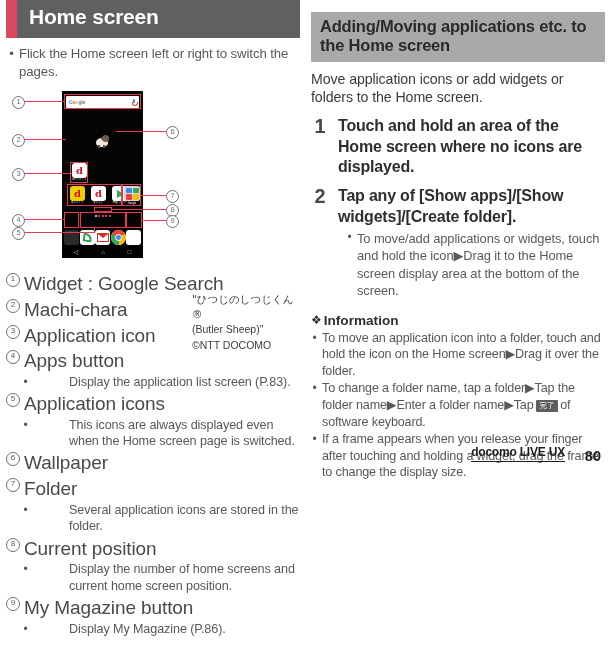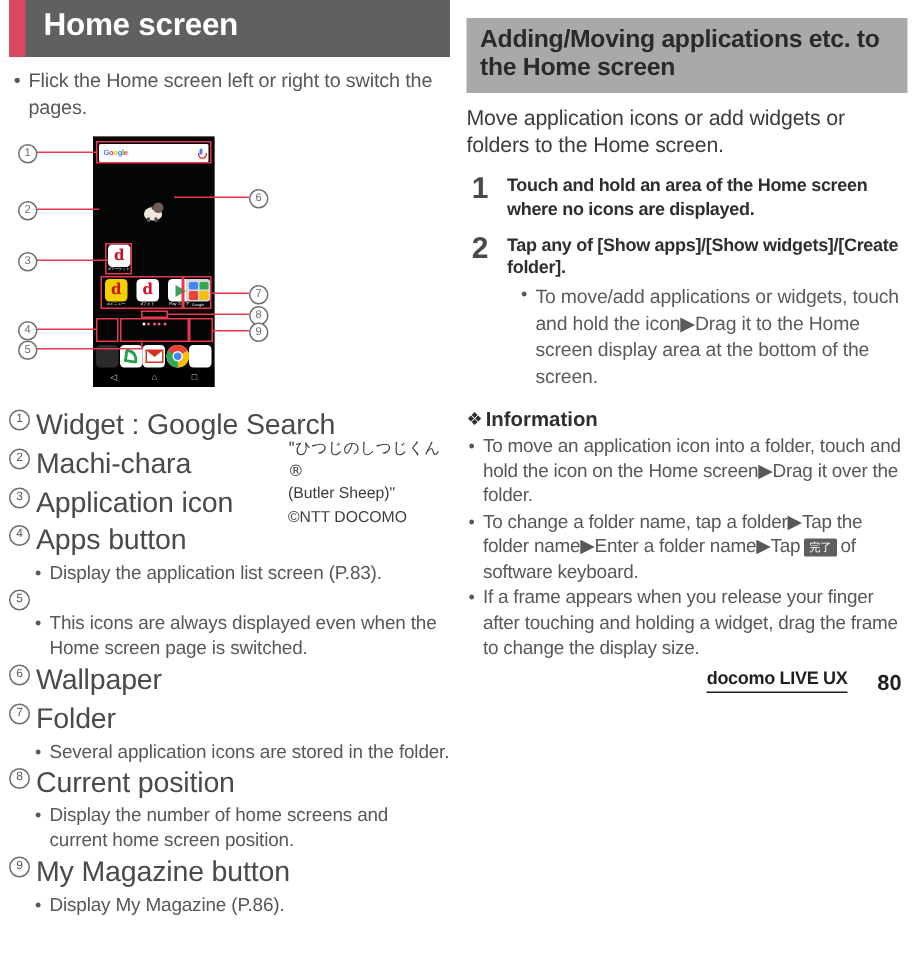--- a/index.html
+++ b/index.html
@@ -176,31 +176,31 @@
   
   .legend{margin-top:4px;}
   .litem{display:flex;gap:4px;align-items:flex-start;margin-bottom:.5px;}
   .litem .num{
     flex:0 0 12px;width:12px;height:12px;border:1px solid #6f6f6f;border-radius:50%;
     color:#5a5a5a;font-size:8px;line-height:10.5px;text-align:center;margin-top:2px;
   }
   .litem .ltxt{font-size:19px;line-height:1.32;color:#4a4a4a;letter-spacing:-.1px;}
   .lsub{display:flex;gap:4px;margin:0 0 .5px 16px;}
   .lsub .dot{flex:0 0 7px;text-align:center;font-size:12px;color:#585858;line-height:1.38;}
-  .lsub .txt{font-size:12.6px;line-height:1.33;color:#585858;letter-spacing:-.1px;}
+  .lsub .txt{font-size:12.6px;line-height:1.33;color:#585858;letter-spacing:-.1px;margin-left:36px;}
 
   
   .step{display:flex;gap:9px;margin-top:9px;}
   .step .sn{
     flex:0 0 18px;font-size:20px;font-weight:bold;color:#4a4a4a;
     line-height:1.05;text-align:center;
   }
   .step .sbody{flex:1;}
   .step .stitle{
-    font-size:12px;font-weight:bold;line-height:1.27;color:#2e2e2e;
+    font-size:16px;font-weight:bold;line-height:1.27;color:#2e2e2e;
     letter-spacing:-.2px;
   }
   .step .sbul{
     display:flex;gap:4px;margin-top:3px;margin-left:8px;
   }
   .step .sbul .dot{flex:0 0 7px;text-align:center;font-size:12px;color:#585858;}
   .step .sbul .txt{font-size:12.9px;line-height:1.35;color:#5a5a5a;letter-spacing:-.1px;}
 
   
   .infohead{
@@ -404,20 +404,21 @@
         <div class="num">4</div>
         <div class="ltxt">Apps button</div>
       </div>
       <div class="lsub">
         <span class="dot">•</span>
         <span class="txt">Display the application list screen (P.83).</span>
       </div>
 
       <div class="litem">
         <div class="num">5</div>
+        <div class="ltxt">Application icons</div>
       </div>
       <div class="lsub">
         <span class="dot">•</span>
         <span class="txt">This icons are always displayed even when the Home screen page is switched.</span>
       </div>
 
       <div class="litem">
         <div class="num">6</div>
         <div class="ltxt">Wallpaper</div>
       </div>

